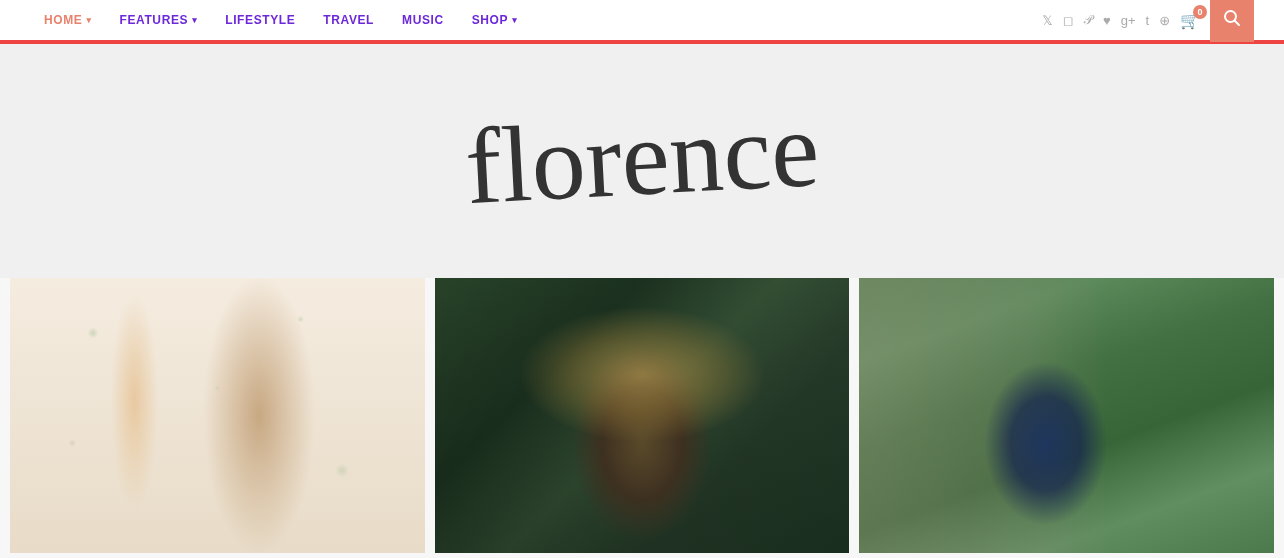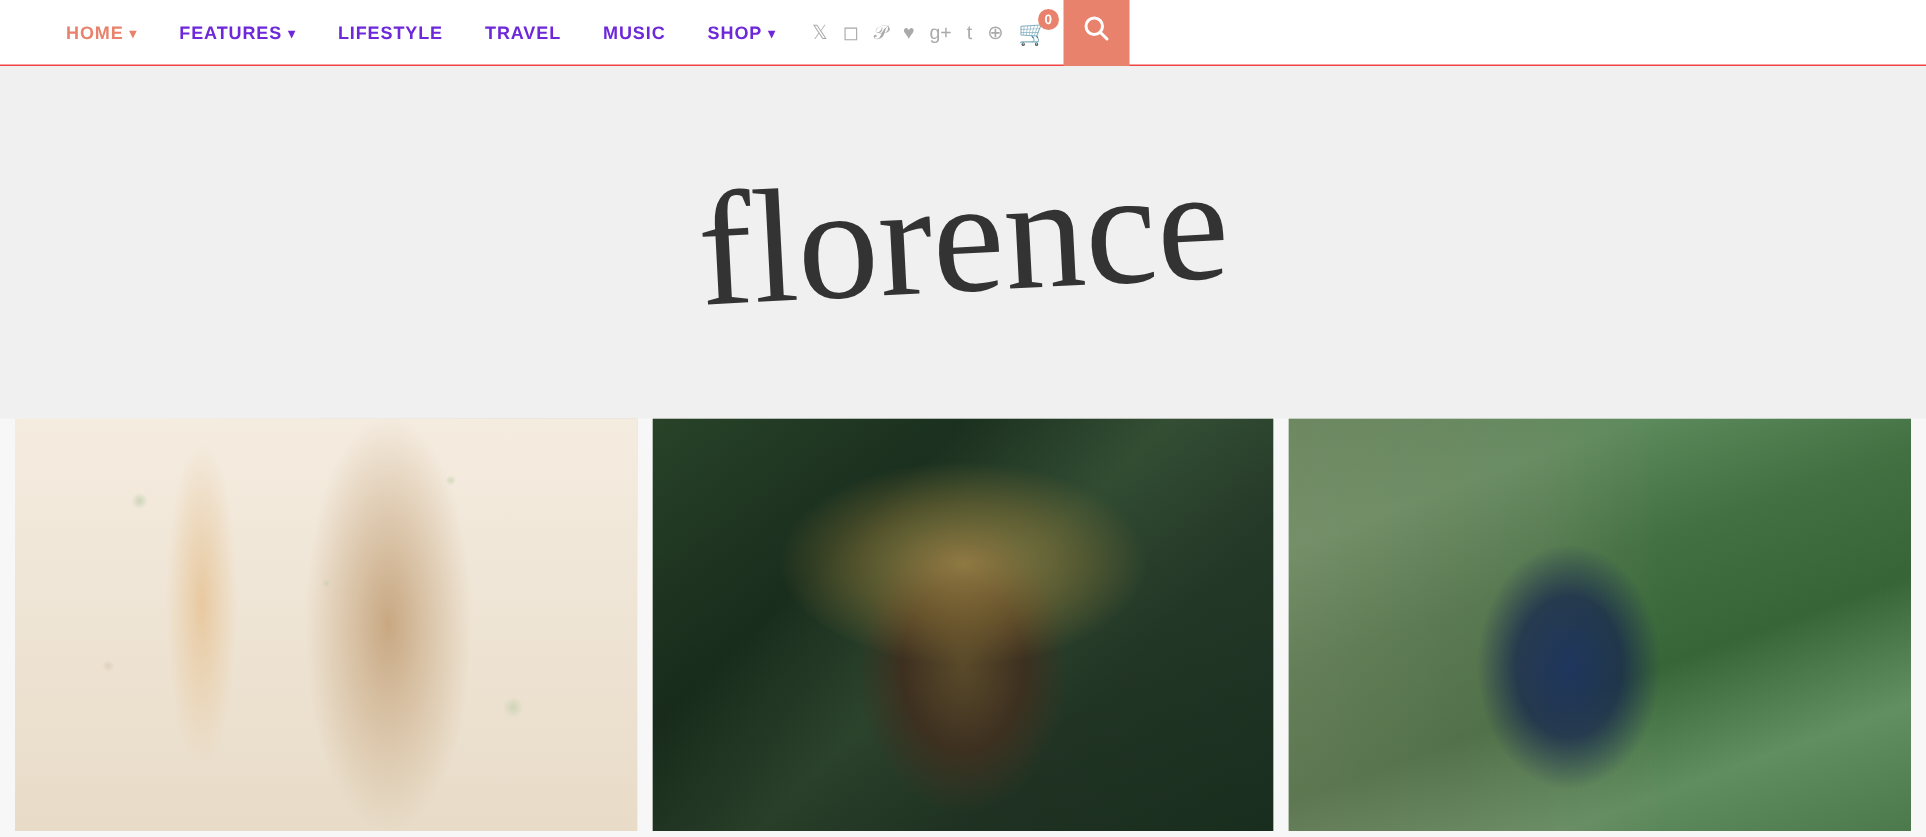--- a/index.html
+++ b/index.html
@@ -3,24 +3,24 @@
   <meta charset="utf-8">
   <style>
     * { margin: 0; padding: 0; box-sizing: border-box; }
     body { font-family: Arial, sans-serif; background: #f7f7f7; width: 1284px; }
 
     
     nav {
       background: #fff;
       display: flex;
       align-items: center;
-      justify-content: flex-start;
+      justify-content: space-between;
       padding: 0 30px;
       height: 44px;
-      border-bottom: 1px solid #ef4444;
+      border-bottom: 4px solid #ef4444;
     }
     .nav-left {
       display: flex;
       align-items: center;
       gap: 0;
     }
     .nav-item {
       font-size: 12px;
       font-weight: 600;
       letter-spacing: 0.05em;

